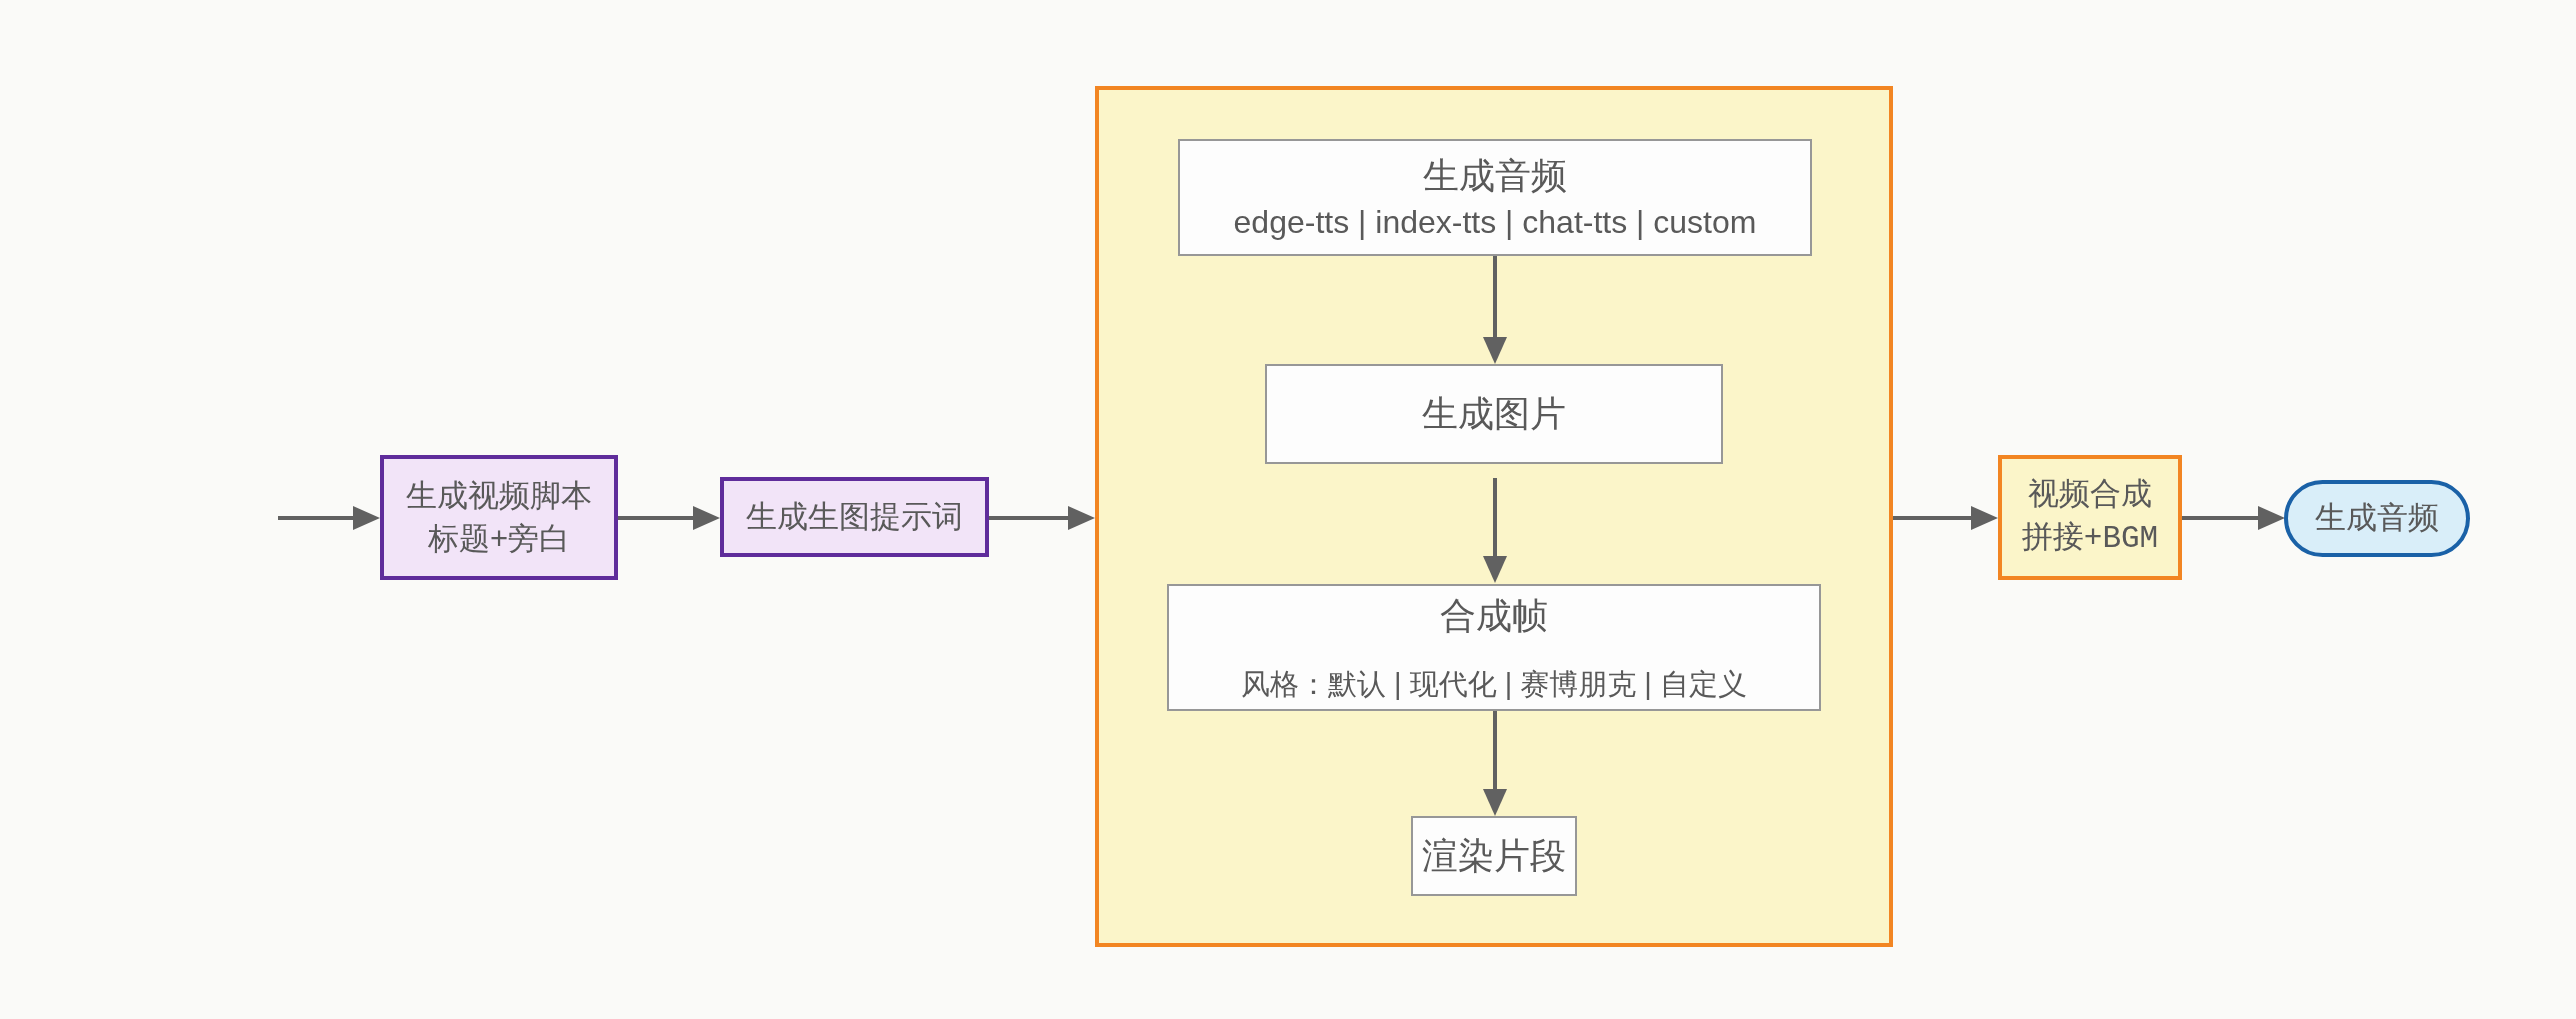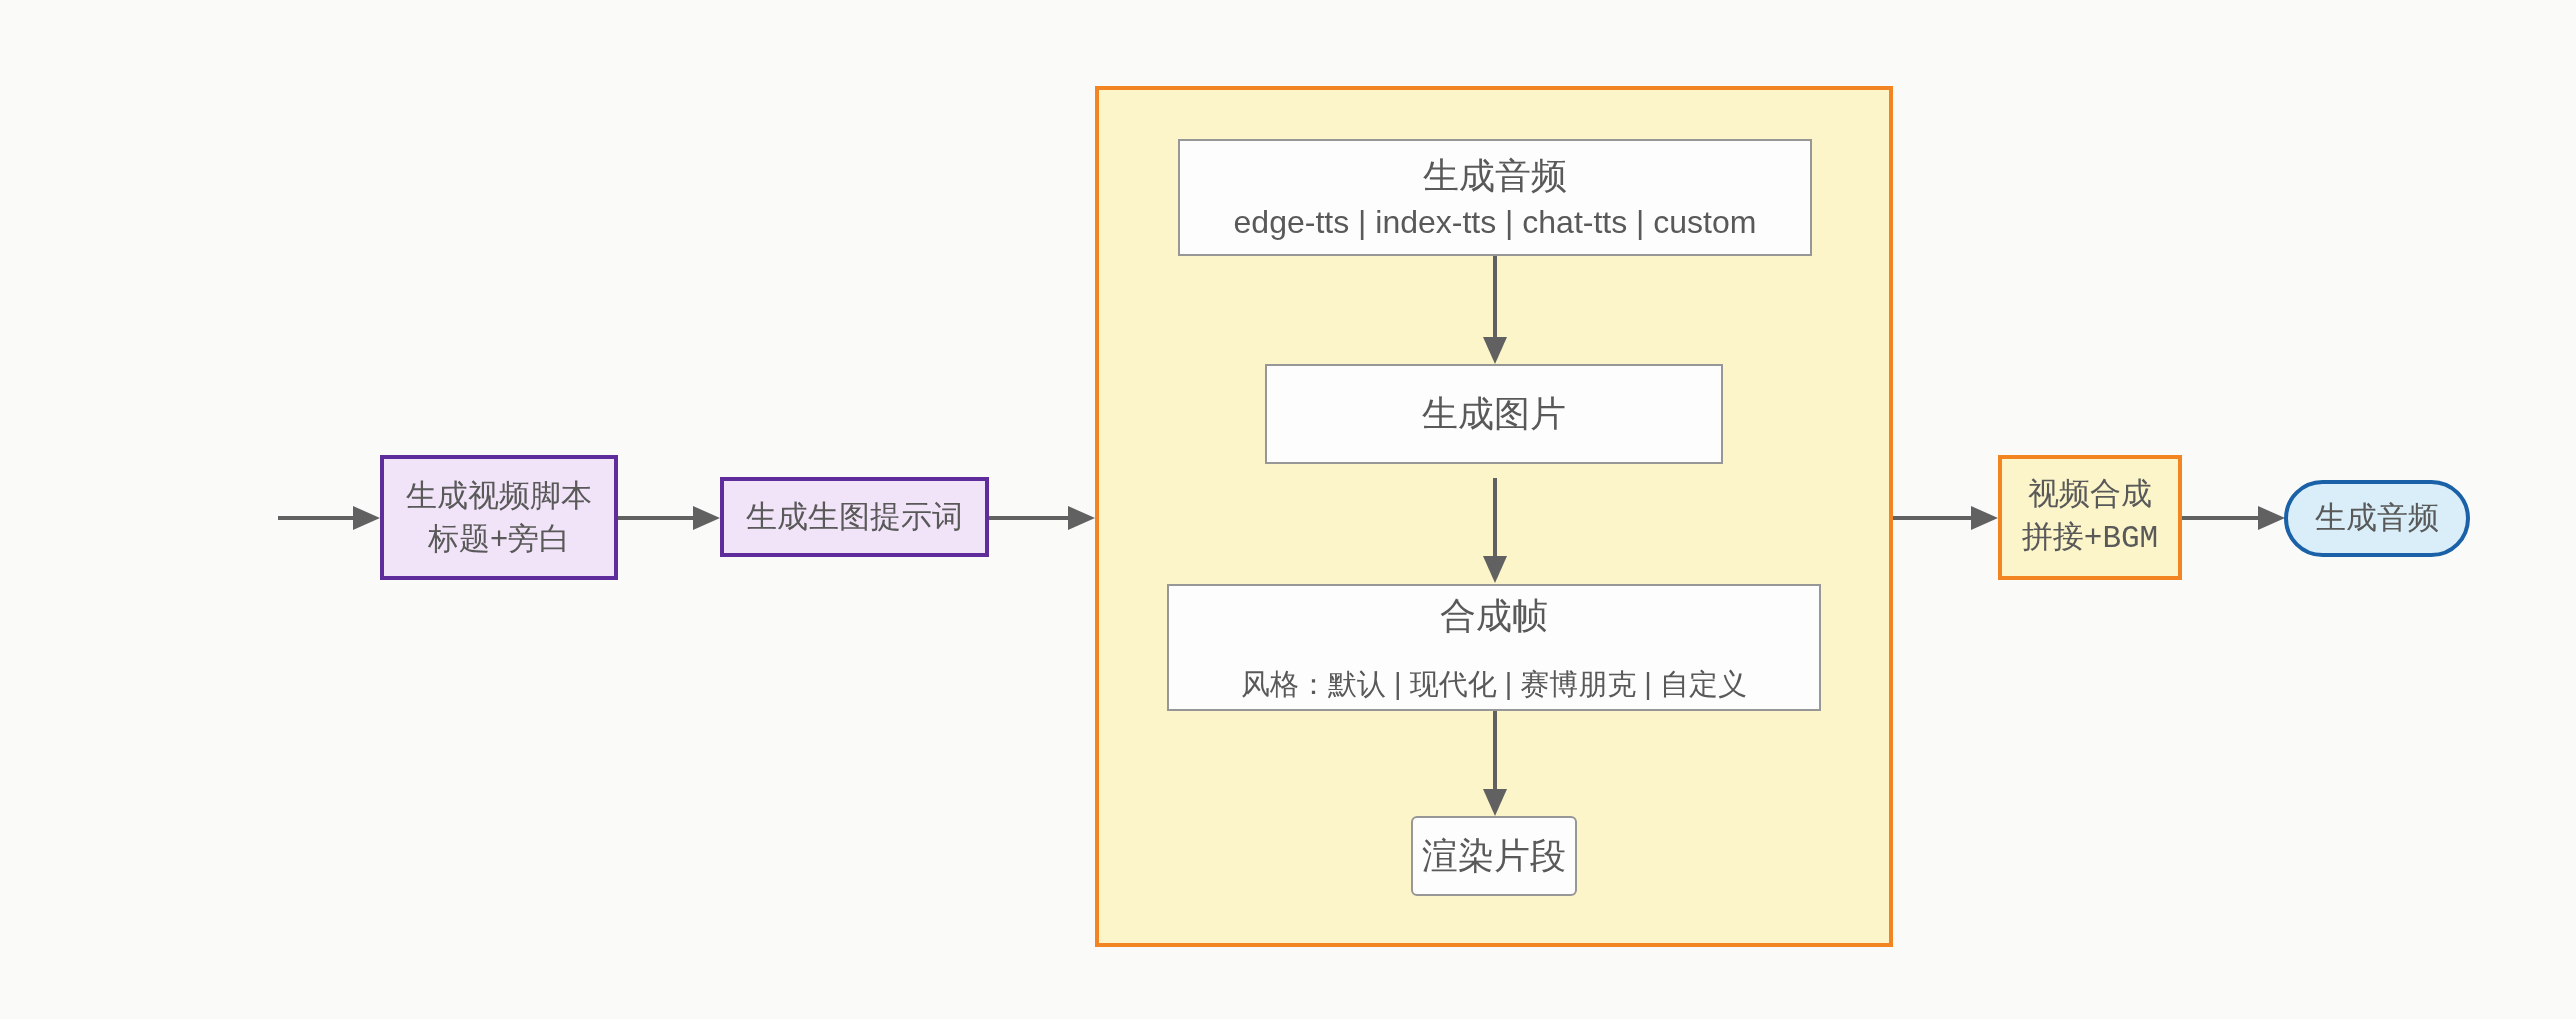--- a/index.html
+++ b/index.html
@@ -136,21 +136,21 @@
   <div class="node whitebox" style="left:1167px;top:584px;width:654px;height:127px;gap:24px;">
     <span class="l1">合成帧</span>
     <span class="l2" style="font-size:29px;">风格：默认 | 现代化 | 赛博朋克 | 自定义</span>
   </div>
 
   <div class="arrow-v" style="left:1482px;top:711px;height:105px;">
     <div class="line"></div>
     <div class="head"></div>
   </div>
 
-  <div class="node whitebox" style="left:1411px;top:816px;width:166px;height:80px;border-radius:6px;">
+  <div class="node whitebox" style="left:1411px;top:816px;width:166px;height:80px;">
     <span class="l1">渲染片段</span>
   </div>
 
   <div class="arrow-h" style="left:1893px;top:505px;width:105px;">
     <div class="line"></div>
     <div class="head"></div>
   </div>
 
   <div class="node orangebox" style="left:1998px;top:455px;width:184px;height:125px;font-family:Liberation Mono, monospace;">
     <span class="l1">视频合成</span>

